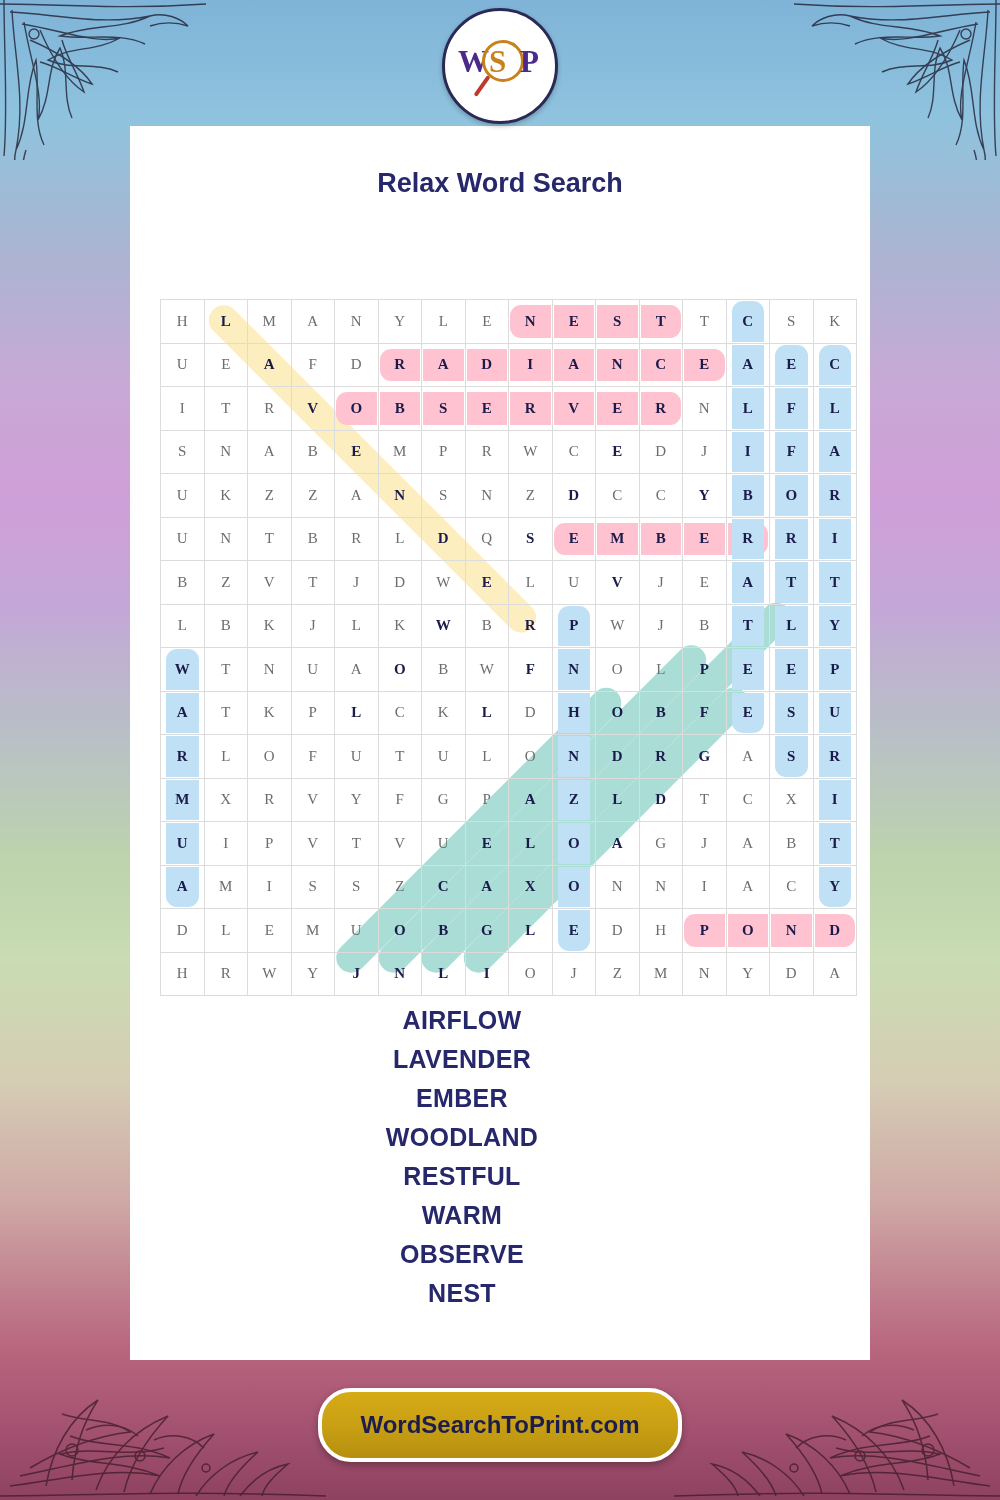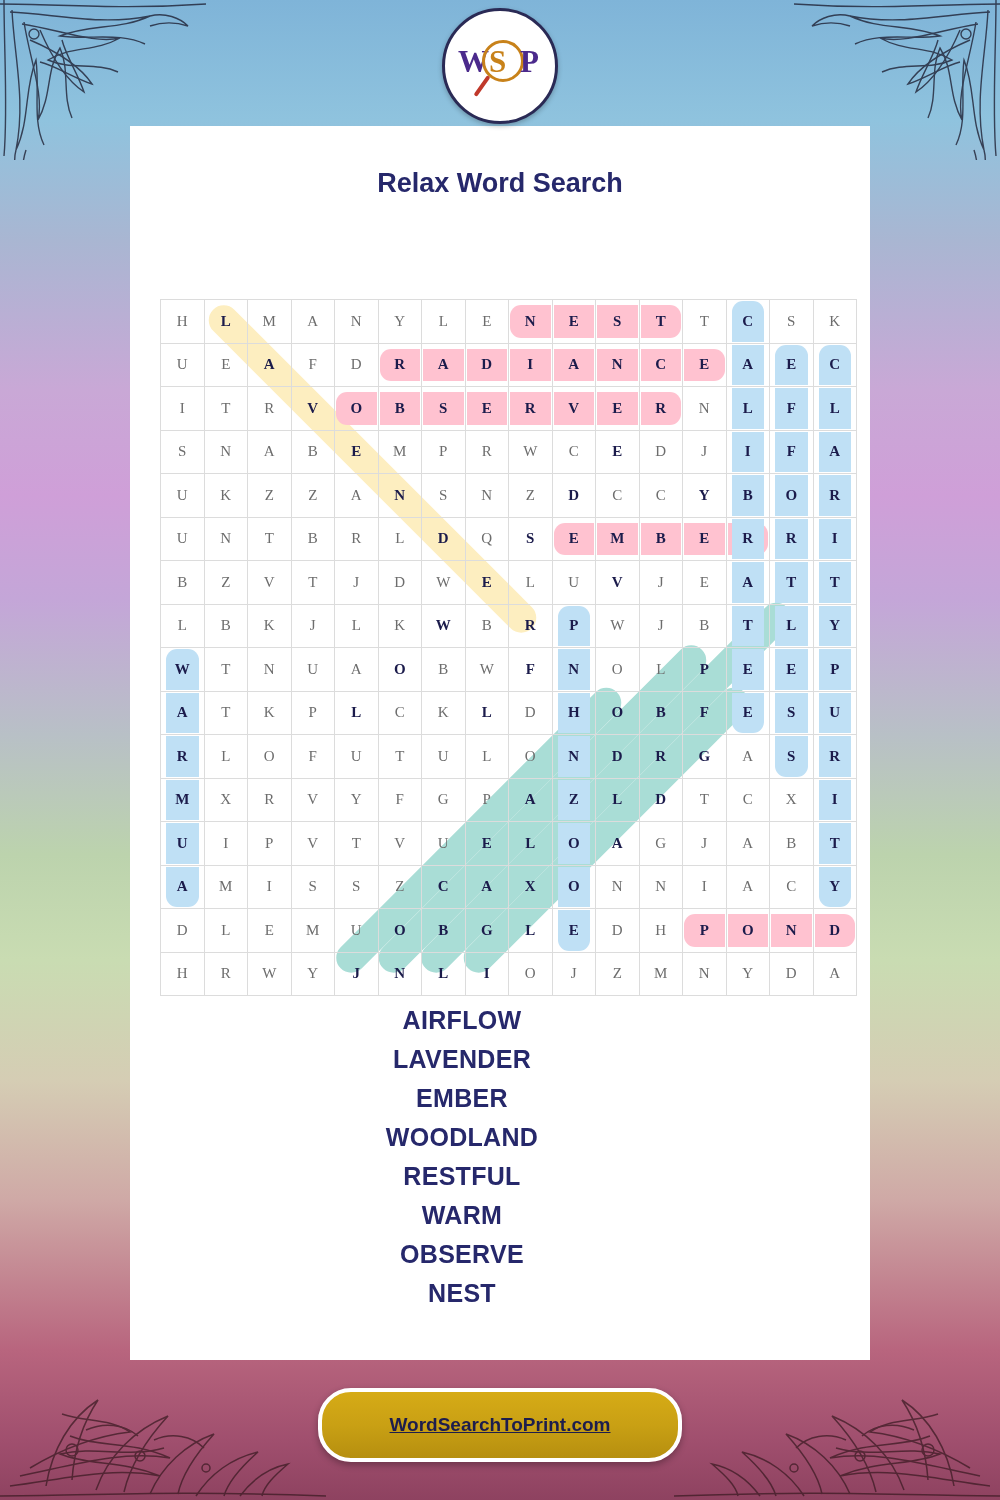--- a/index.html
+++ b/index.html
@@ -206,23 +206,22 @@
     background: linear-gradient(to bottom, #d6ab16 0%, #c9a014 50%, #b68f0f 100%);
     border: 4px solid #ffffff;
     box-shadow: 0 3px 7px rgba(0,0,0,0.3);
     display: flex;
     align-items: center;
     justify-content: center;
     z-index: 7;
   }
   #footer-btn .label {
     color: #1d1d4d;
-    font-size: 19px;
+    font-size: 24px;
     font-weight: bold;
-    text-decoration: underline;
   }
 </style>
 </head>
 <body>
 
 <div id="page">
 
   <svg class="ornament orn-tl" width="210" height="160" viewBox="0 0 210 160">
     <g stroke="#1b1b2e" stroke-width="1.4" fill="none" opacity="0.9">
       <path d="M0 4 C60 4 120 10 206 4"></path>

